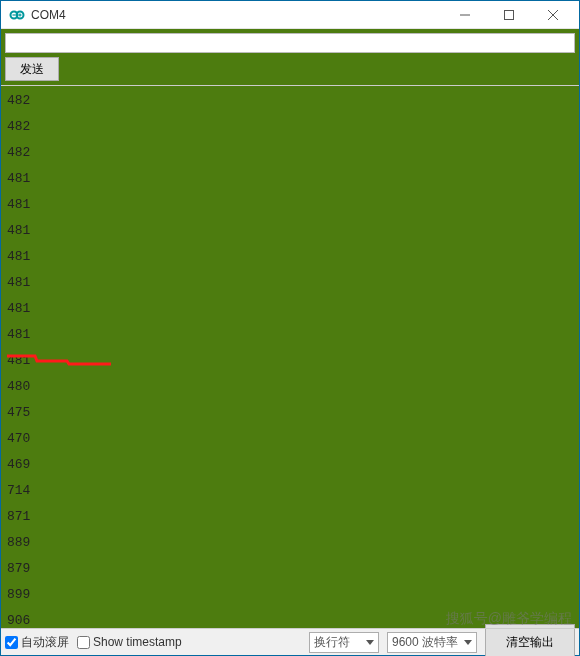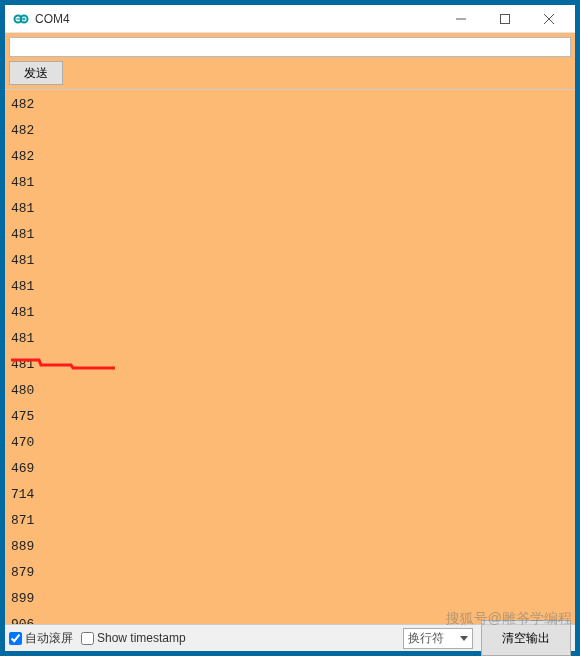--- a/index.html
+++ b/index.html
@@ -5,21 +5,21 @@
   * { box-sizing: border-box; margin: 0; padding: 0; }
   body {
     font-family: "Microsoft YaHei", "SimSun", Arial, sans-serif;
     font-size: 12px;
     background: #fff;
     width: 580px;
     height: 656px;
     overflow: hidden;
     position: relative;
   }
-  .window { width: 580px; height: 656px; border: 5px solid #0369a1; display: flex; flex-direction: column; background: #fdba74; }
+  .window { width: 580px; height: 656px; border: 1px solid #0369a1; display: flex; flex-direction: column; background: #4d7c0f; }
   .titlebar { height: 28px; background: #fff; display: flex; align-items: center; padding: 0 4px 0 8px; border-bottom: 1px solid #e5e5e5; }
   .app-icon { width: 16px; height: 16px; margin-right: 6px; position: relative; }
   .title-text { flex: 1; font-size: 12px; color: #333; }
   .win-btn { width: 44px; height: 28px; display: flex; align-items: center; justify-content: center; color: #555; }
   .toprow { display: flex; padding: 4px; gap: 4px; border-bottom: 1px solid #ccc; flex-direction: column; }
   .send-input { flex: 1; height: 24px; border: 1px solid #bbb; padding: 2px 4px; font-size: 12px; }
   .send-btn { width: 54px; height: 24px; border: 1px solid #adadad; background: #e1e1e1; font-size: 12px; cursor: pointer; }
   .output-wrap { flex: 1; position: relative; border-bottom: 1px solid #ccc; overflow: hidden; }
   .output { position: absolute; inset: 0; padding: 2px 6px; overflow-y: scroll; font-family: Consolas, "Courier New", monospace; font-size: 13px; line-height: 26px; color: #222; white-space: pre; }
   .output::-webkit-scrollbar { width: 16px; }
@@ -119,18 +119,19 @@
     <label class="chk">
       <input type="checkbox" id="chk-auto" checked="" style="">
       <span>自动滚屏</span>
     </label>
     <label class="chk">
       <input type="checkbox" id="chk-ts" style="">
       <span>Show timestamp</span>
     </label>
     <div class="spacer"></div>
     <div class="combo">换行符</div>
+    <div class="combo">9600 波特率</div>
     <button class="clear-btn">清空输出</button>
   </div>
 
 </div>
 
 <div class="watermark">搜狐号@雕爷学编程</div>
 
 </body></html>

